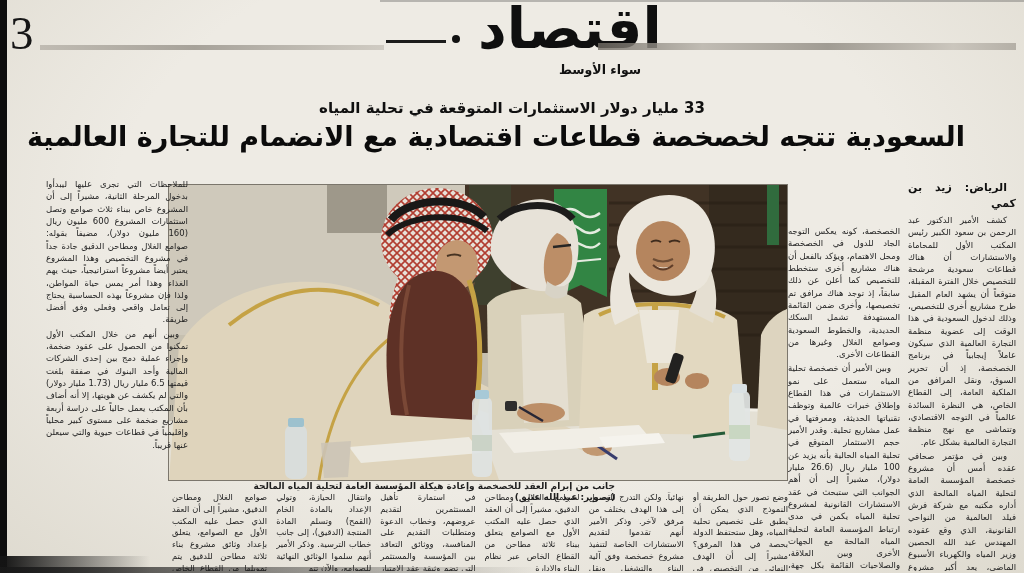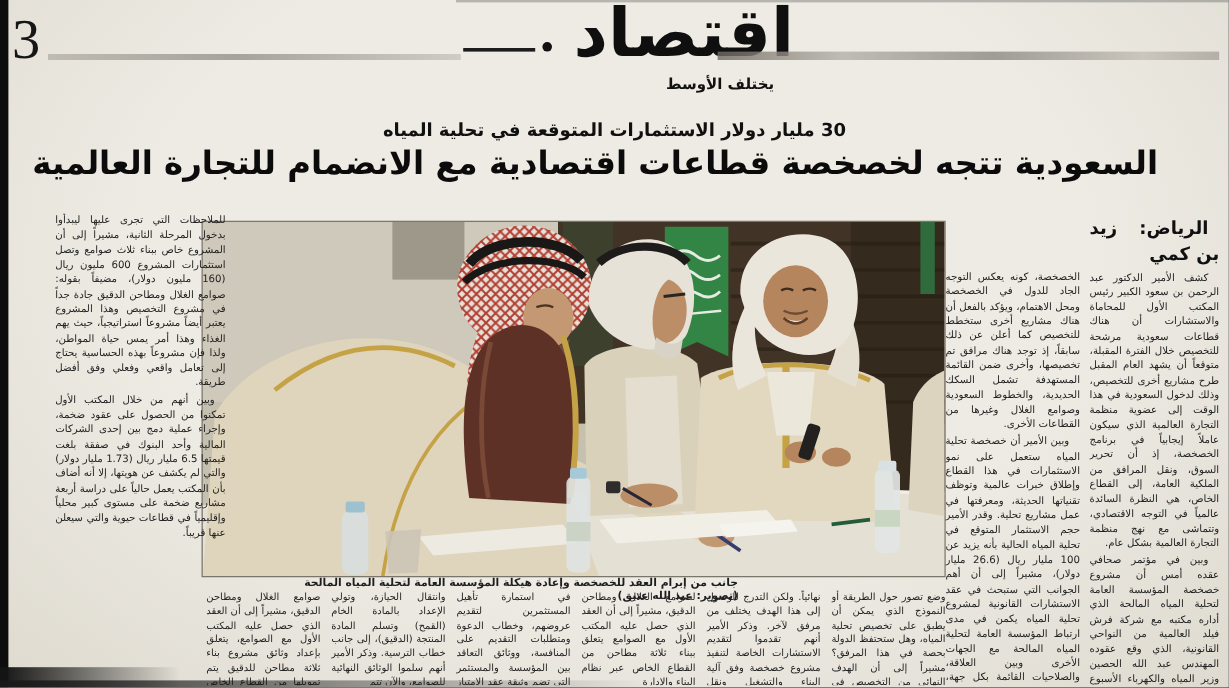--- a/index.html
+++ b/index.html
@@ -36,45 +36,45 @@
   
   .photo{left:168px;top:184px;width:618px;height:295px;border:1px solid #7b766c;
         background:#cac4b5;box-sizing:content-box;}
   .caption{left:225px;top:481px;width:390px;text-align:right;font-weight:bold;
         font-size:9px;color:#1e1e1e;line-height:1.2;}
   
   .col{overflow:hidden;direction:rtl;text-align:justify;font-size:8.5px;
         line-height:1.45;color:#242424;}
   .col p{margin:0 0 2px;text-indent:9px;}
   .col p.noindent{text-indent:0;}
-  .byline{font-weight:bold;font-size:15px;text-indent:0;margin:0 0 7px;color:#101010;}
+  .byline{font-weight:bold;font-size:11px;text-indent:0;margin:0 0 7px;color:#101010;}
   .rcol1{left:908px;top:180px;width:108px;height:391px;}
   .rcol2{left:788px;top:189px;width:112px;height:391px;margin-top:36px;}
   .lcol{left:10px;top:178px;width:142px;height:392px;margin-left:36px;}
   .bottom-strip{left:172px;top:492px;width:616px;height:79px;display:flex;gap:9px;direction:rtl;}
   .bcol{flex:1;overflow:hidden;direction:rtl;text-align:justify;
         font-size:8.3px;line-height:1.42;color:#242424;}
 </style>
 </head>
 <body>
 
 <div class="page">
 
   <div class="abs edge-left"></div>
   <div class="abs edge-top-line"></div>
 
   <div class="abs pageno">3</div>
   <div class="abs bar-left"></div>
   <div class="abs mast-dash"></div>
   <div class="abs mast-dot"></div>
   <div class="abs mast-word" dir="rtl">اقتصاد</div>
-  <div class="abs mast-logo" dir="rtl">يختلف الأوسط</div>
+  <div class="abs mast-logo" dir="rtl">سواء الأوسط</div>
   <div class="abs bar-right"></div>
 
-  <div class="abs kicker" dir="rtl">30 مليار دولار الاستثمارات المتوقعة في تحلية المياه</div>
+  <div class="abs kicker" dir="rtl">33 مليار دولار الاستثمارات المتوقعة في تحلية المياه</div>
   <div class="abs headline" dir="rtl">السعودية تتجه لخصخصة قطاعات اقتصادية مع الانضمام للتجارة العالمية</div>
 
   <div class="abs photo">
     <svg width="618" height="295" viewBox="0 0 618 295">
       <defs>
         <pattern id="chk" width="8" height="8" patternUnits="userSpaceOnUse">
           <rect width="8" height="8" fill="#ece6de"></rect>
           <path d="M0,0 L8,8 M8,0 L0,8" stroke="#b43a2e" stroke-width="1.6"></path>
         </pattern>
       </defs>

